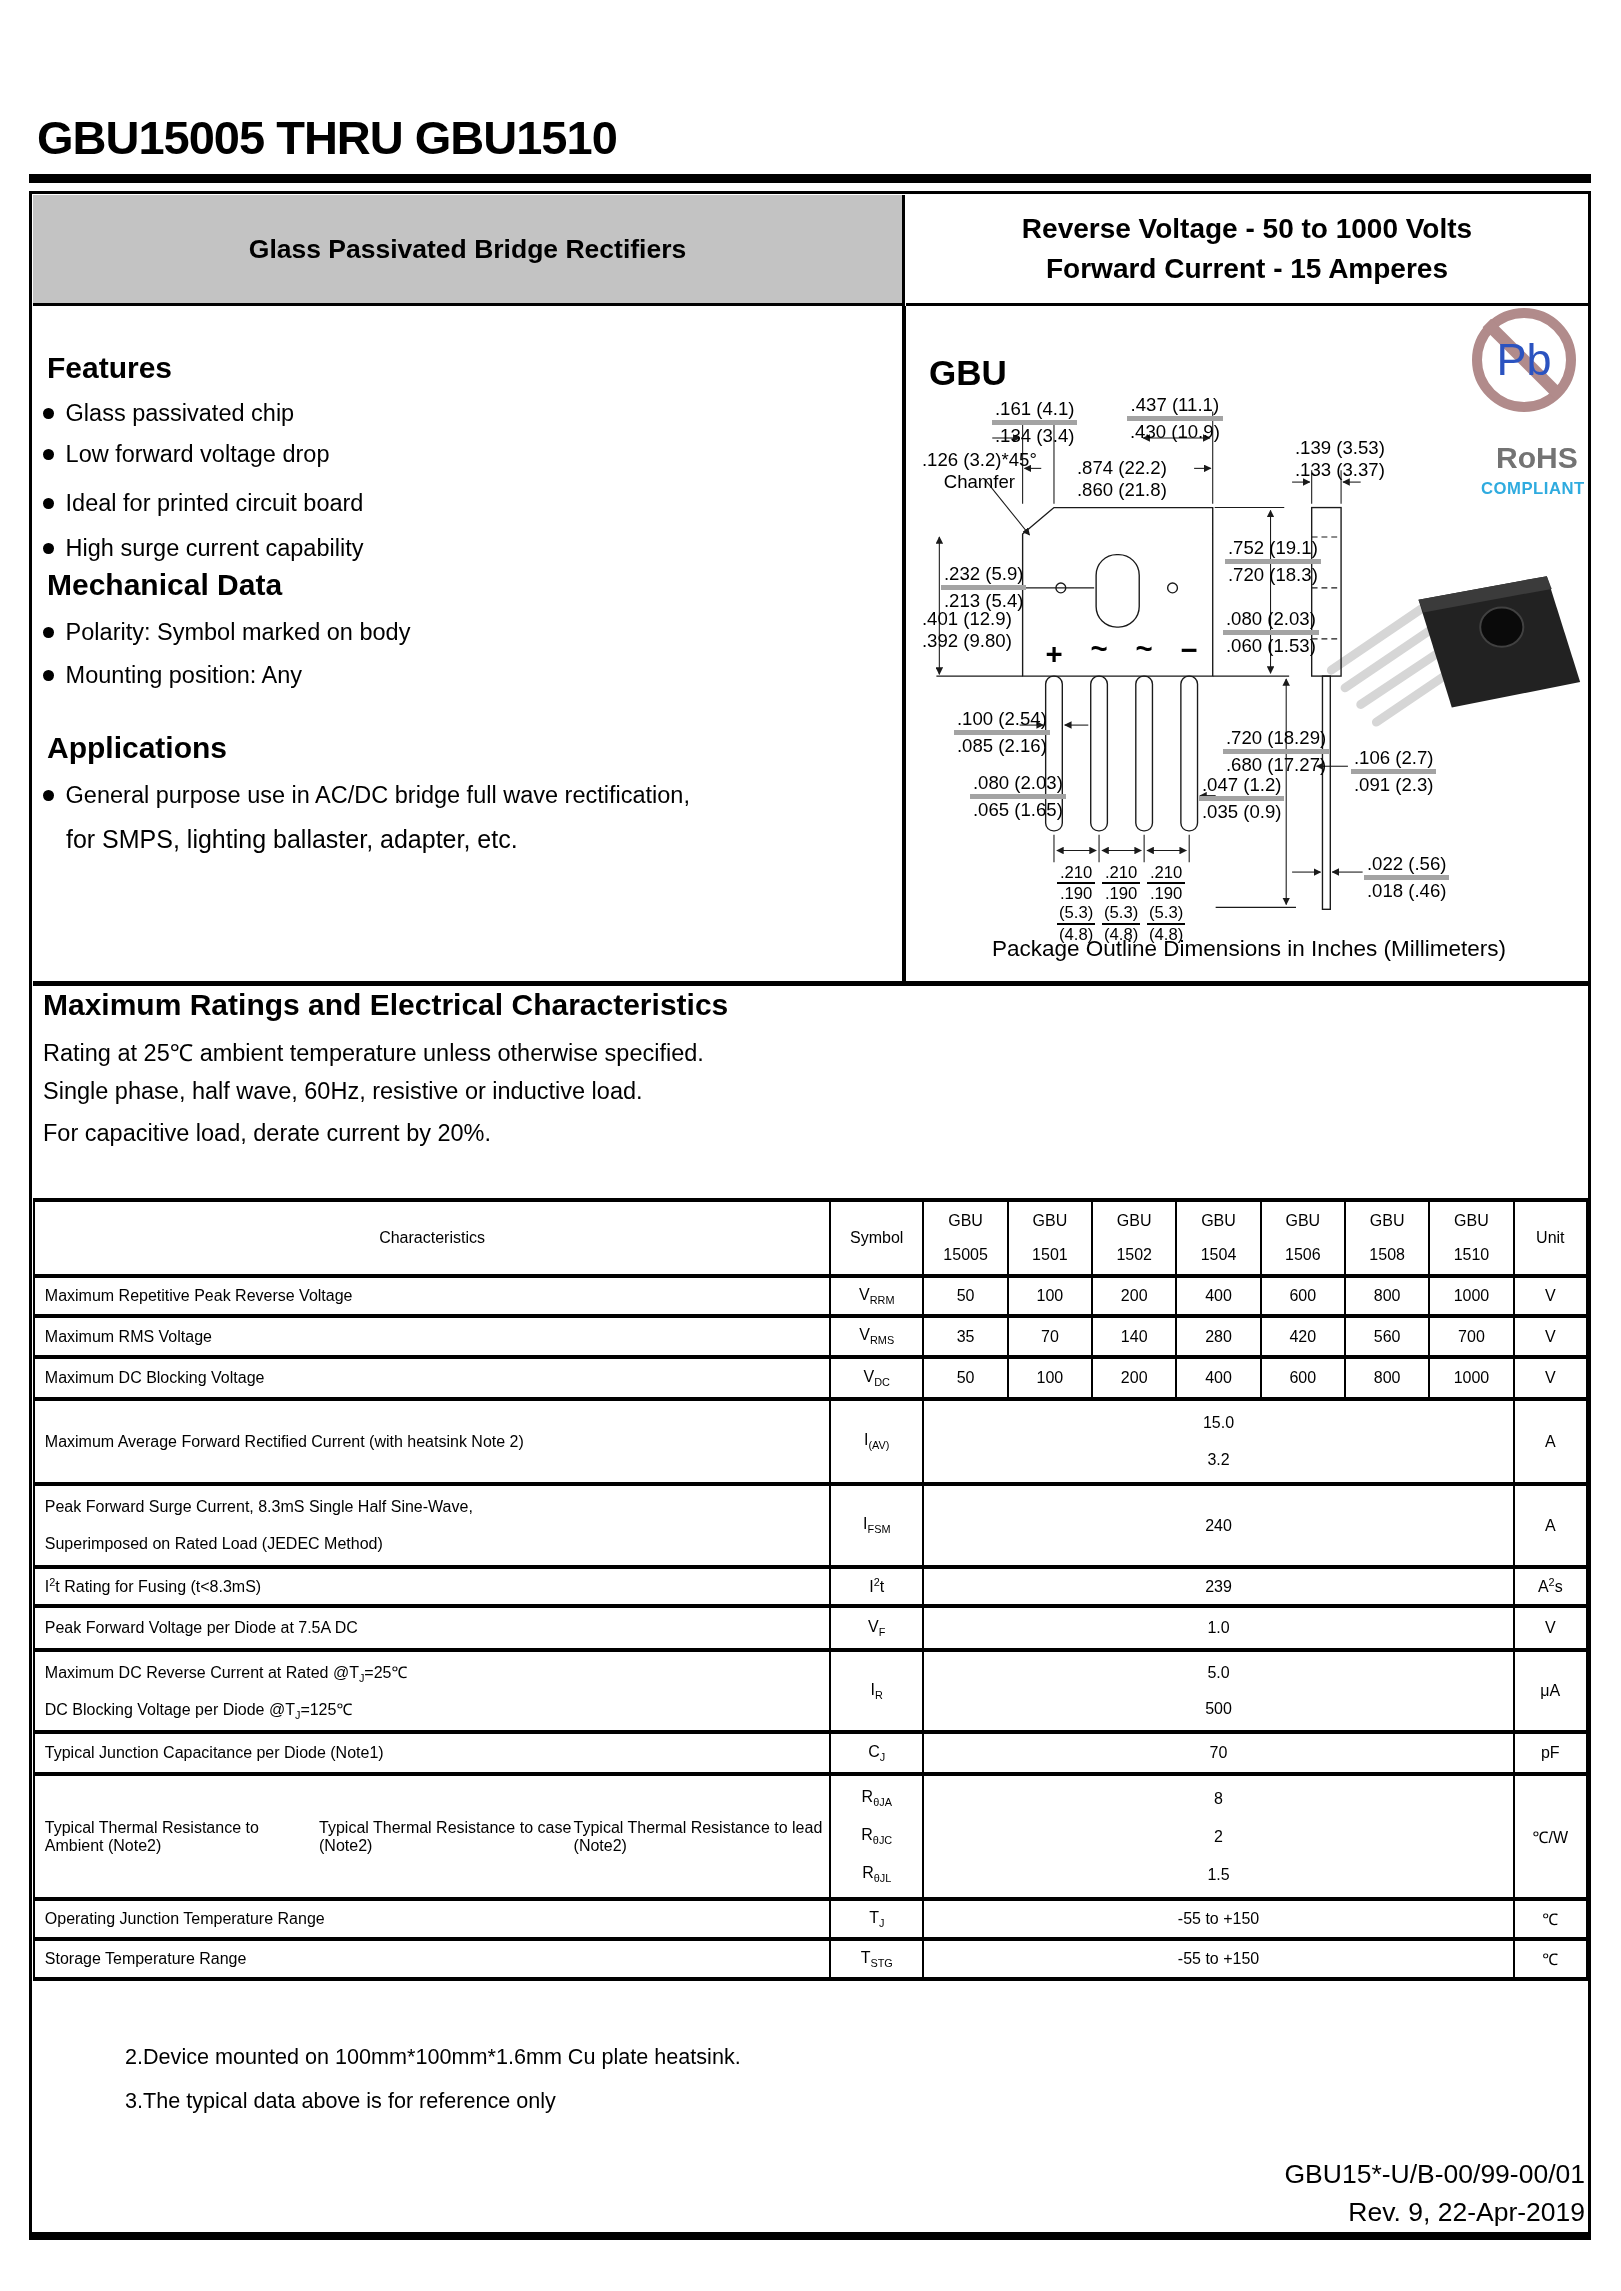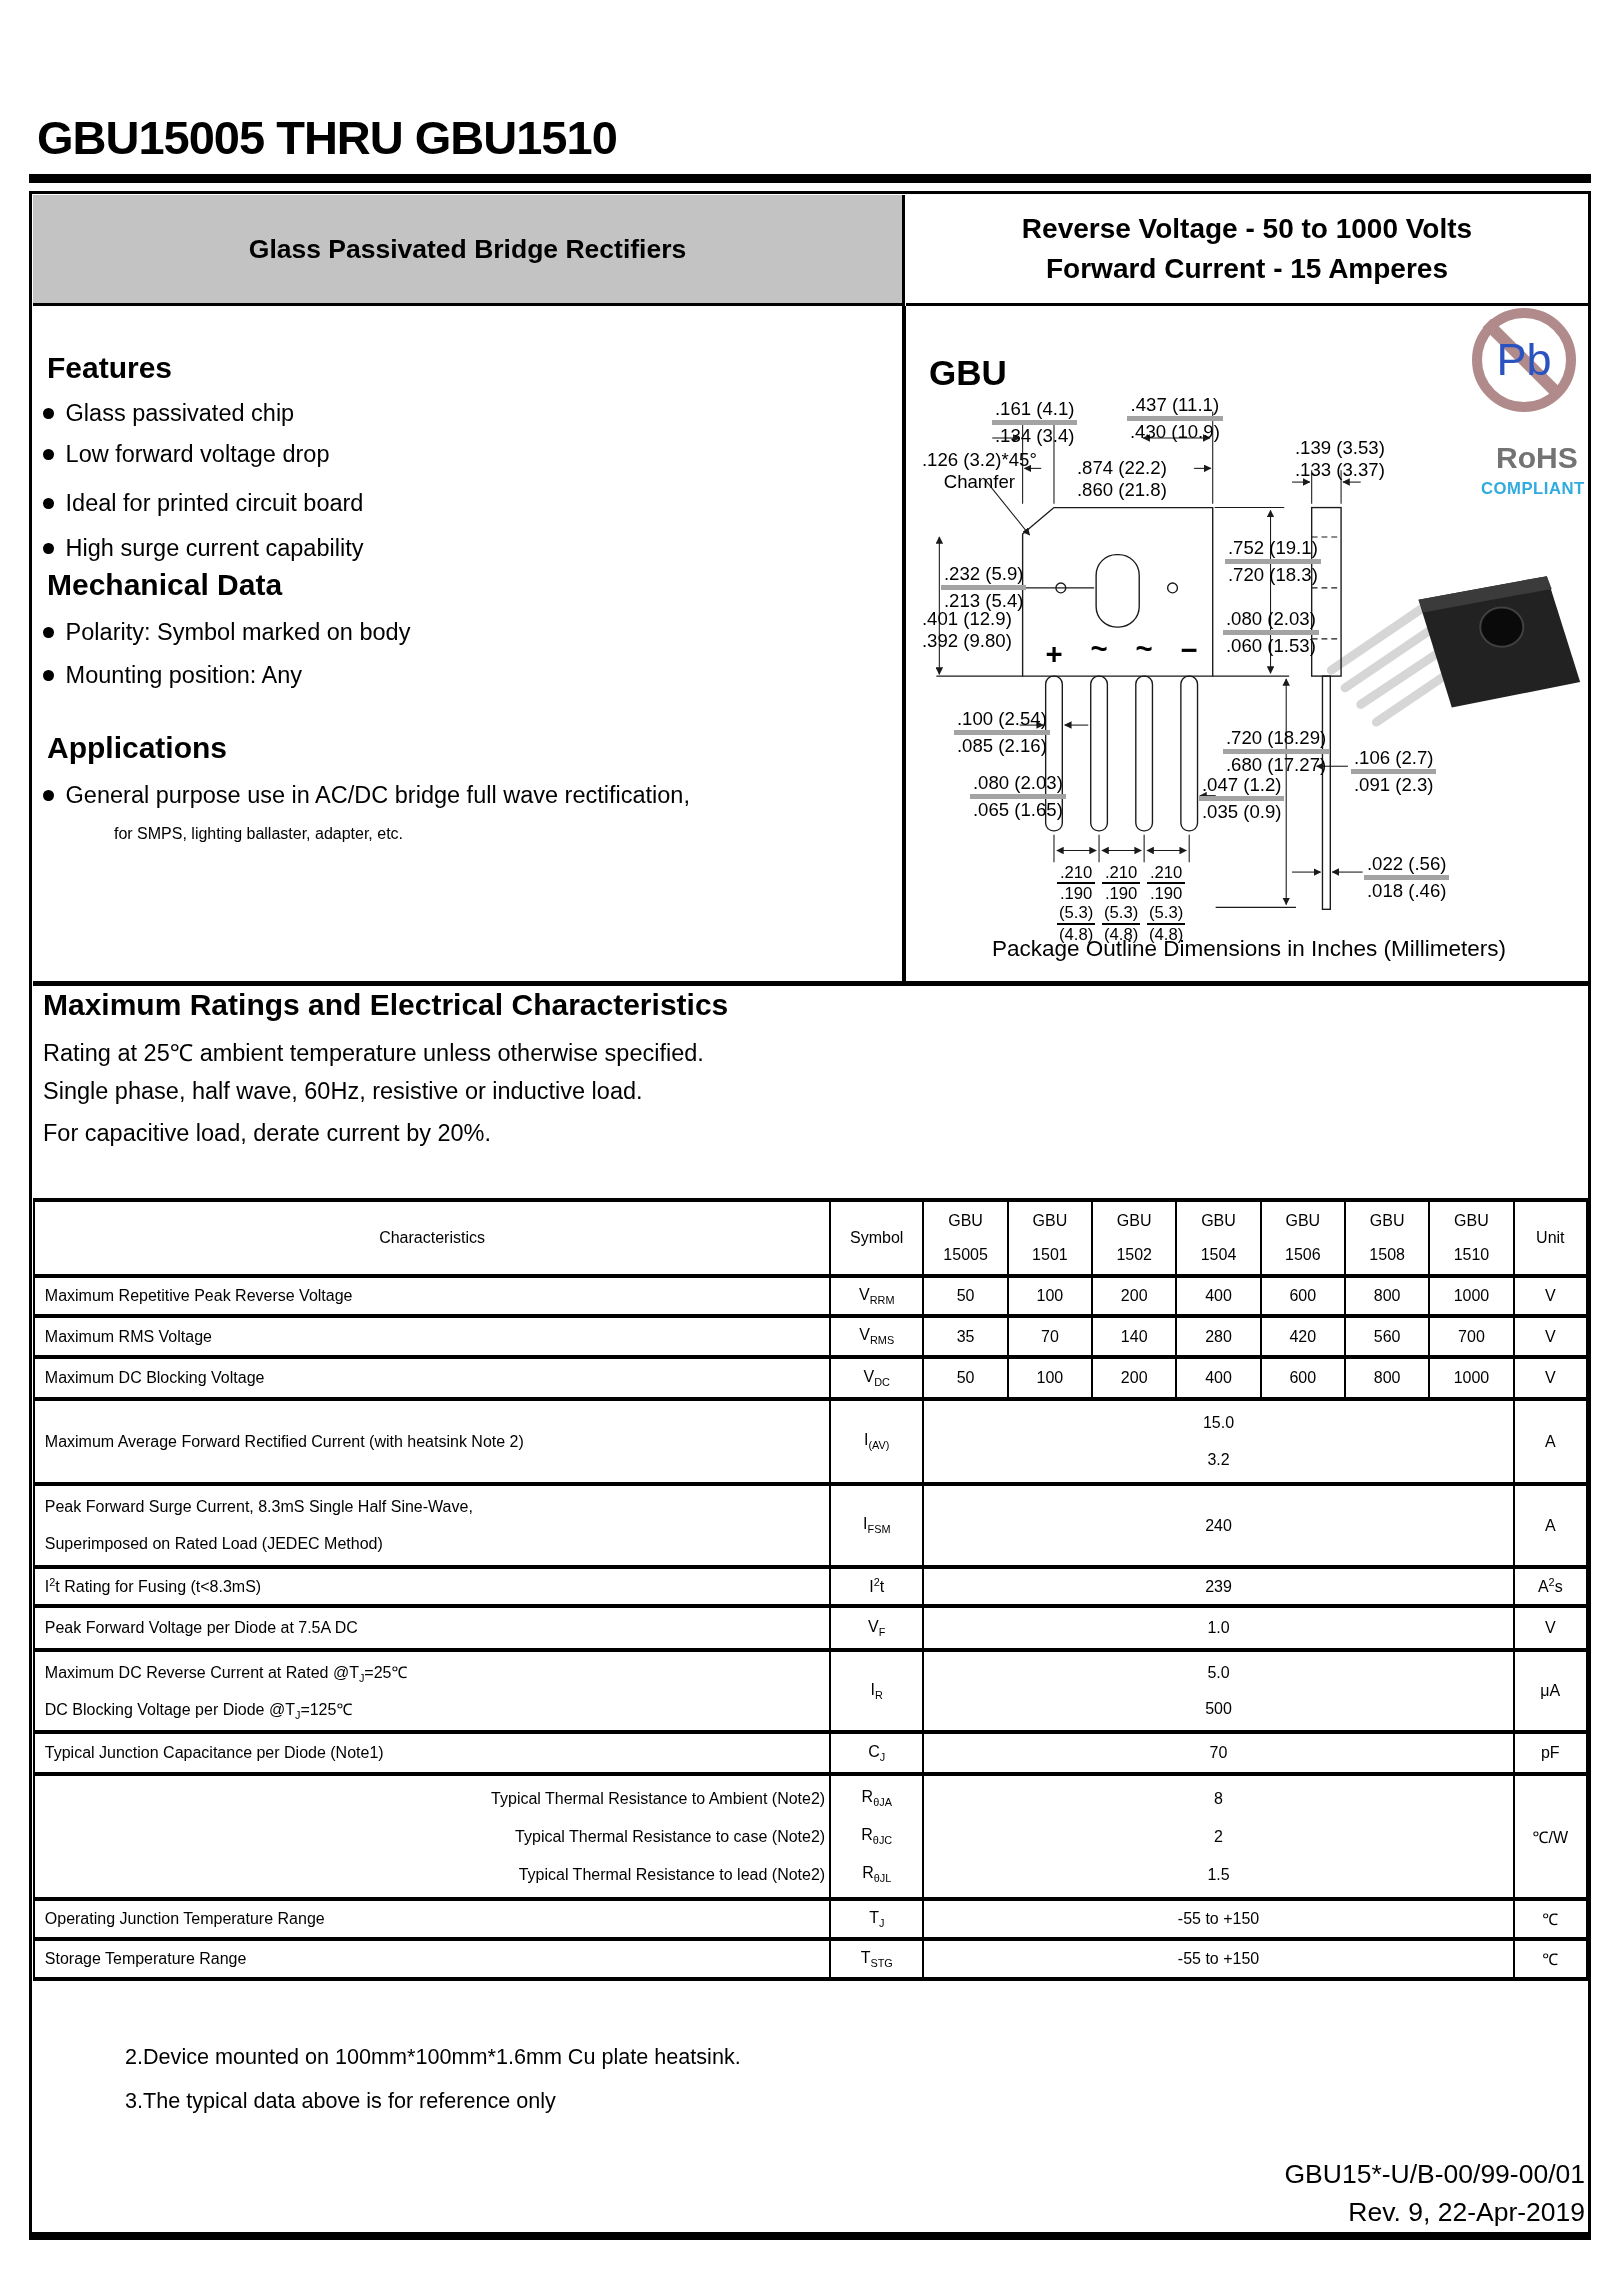--- a/index.html
+++ b/index.html
@@ -20,21 +20,21 @@
               font-weight:bold; font-size:26.5px; }
   .hdr-right { position:absolute; left:906px; top:195px; width:682px; height:111px;
                border-bottom:3.9px solid #000; display:flex; flex-direction:column;
                align-items:center; justify-content:center; gap:7.8px;
                font-weight:bold; font-size:28px; }
   .col-divider { position:absolute; left:902px; top:306px; width:3.9px; height:675px; background:#000; }
   .ratings-sep { position:absolute; left:33px; top:981px; width:1555px; height:4.9px; background:#000; }
   .h2 { position:absolute; font-size:30px; font-weight:bold; }
   .bullet-item { position:absolute; display:flex; align-items:center; font-size:23.5px; white-space:nowrap; }
   .dot { width:10.8px; height:10.8px; border-radius:50%; background:#000; margin-right:11.8px; flex:none; }
-  .plain-line { position:absolute; font-size:16px; white-space:nowrap;margin-left:48px; }
+  .plain-line { position:absolute; font-size:25px; white-space:nowrap; }
   .gbu-label { position:absolute; left:929px; top:353px; font-size:35px; font-weight:bold; }
   .caption { position:absolute; left:912px; top:936px; width:674px; text-align:center; font-size:22.5px; }
 
   
   .frac, .stack { position:absolute; text-align:center; font-size:18.6px; line-height:1.18; white-space:nowrap; }
   .frac .t { display:block; border-bottom:5px solid #a3a3a3; padding:0 2.9px; }
   .frac .b, .stack .b { display:block; padding:0 2.9px; }
   .stack .t { display:block; padding:0 2.9px; }
   .stack.left { text-align:left; }
   .pitch { position:absolute; text-align:center; font-size:16.7px; line-height:1.15; white-space:nowrap; }
@@ -59,21 +59,21 @@
   table.spec { position:absolute; left:33px; top:1198px; width:1555px;
                border-collapse:collapse; table-layout:fixed; font-size:16px; }
   .spec td, .spec th { border:2px solid #000; border-top-width:4.9px; border-bottom-width:4.9px;
                padding:0 3.9px; text-align:center; font-weight:400; vertical-align:middle; overflow:hidden; }
   .spec .lbl { text-align:left; padding-left:9.8px; }
   .spec sub { font-size:68%; }
   .spec sup { font-size:68%; }
   .sp2 { display:flex; flex-direction:column; justify-content:space-around; height:73px; }
   .sp2l { display:flex; flex-direction:column; justify-content:space-around; height:73px; align-items:flex-start; }
   .sp3 { display:flex; flex-direction:column; justify-content:space-around; height:114px; }
-  .sp3l { display:flex; flex-direction:column; justify-content:space-around; height:114px; align-items:flex-end; }
+  .sp3l { display:flex; flex-direction:row; justify-content:space-around; height:114px; align-items:center; }
   .hdr2 { display:flex; flex-direction:column; justify-content:space-around; height:69px; align-items:center; }
 
   .note-line { position:absolute; font-size:21.6px; white-space:nowrap; }
   .footer-line { position:absolute; right:36px; text-align:right; font-size:26.5px; white-space:nowrap; }
 
   svg .ln { stroke:#1a1a1a; stroke-width:1.4; fill:none; }
   svg .thin { stroke:#1a1a1a; stroke-width:1.1; fill:none; }
   svg .dash { stroke:#1a1a1a; stroke-width:1.1; fill:none; stroke-dasharray:6 4; }
   svg text.mark { font-family:"Liberation Sans",sans-serif; font-size:30px; font-weight:600; fill:#000; text-anchor:middle; }
 </style>

